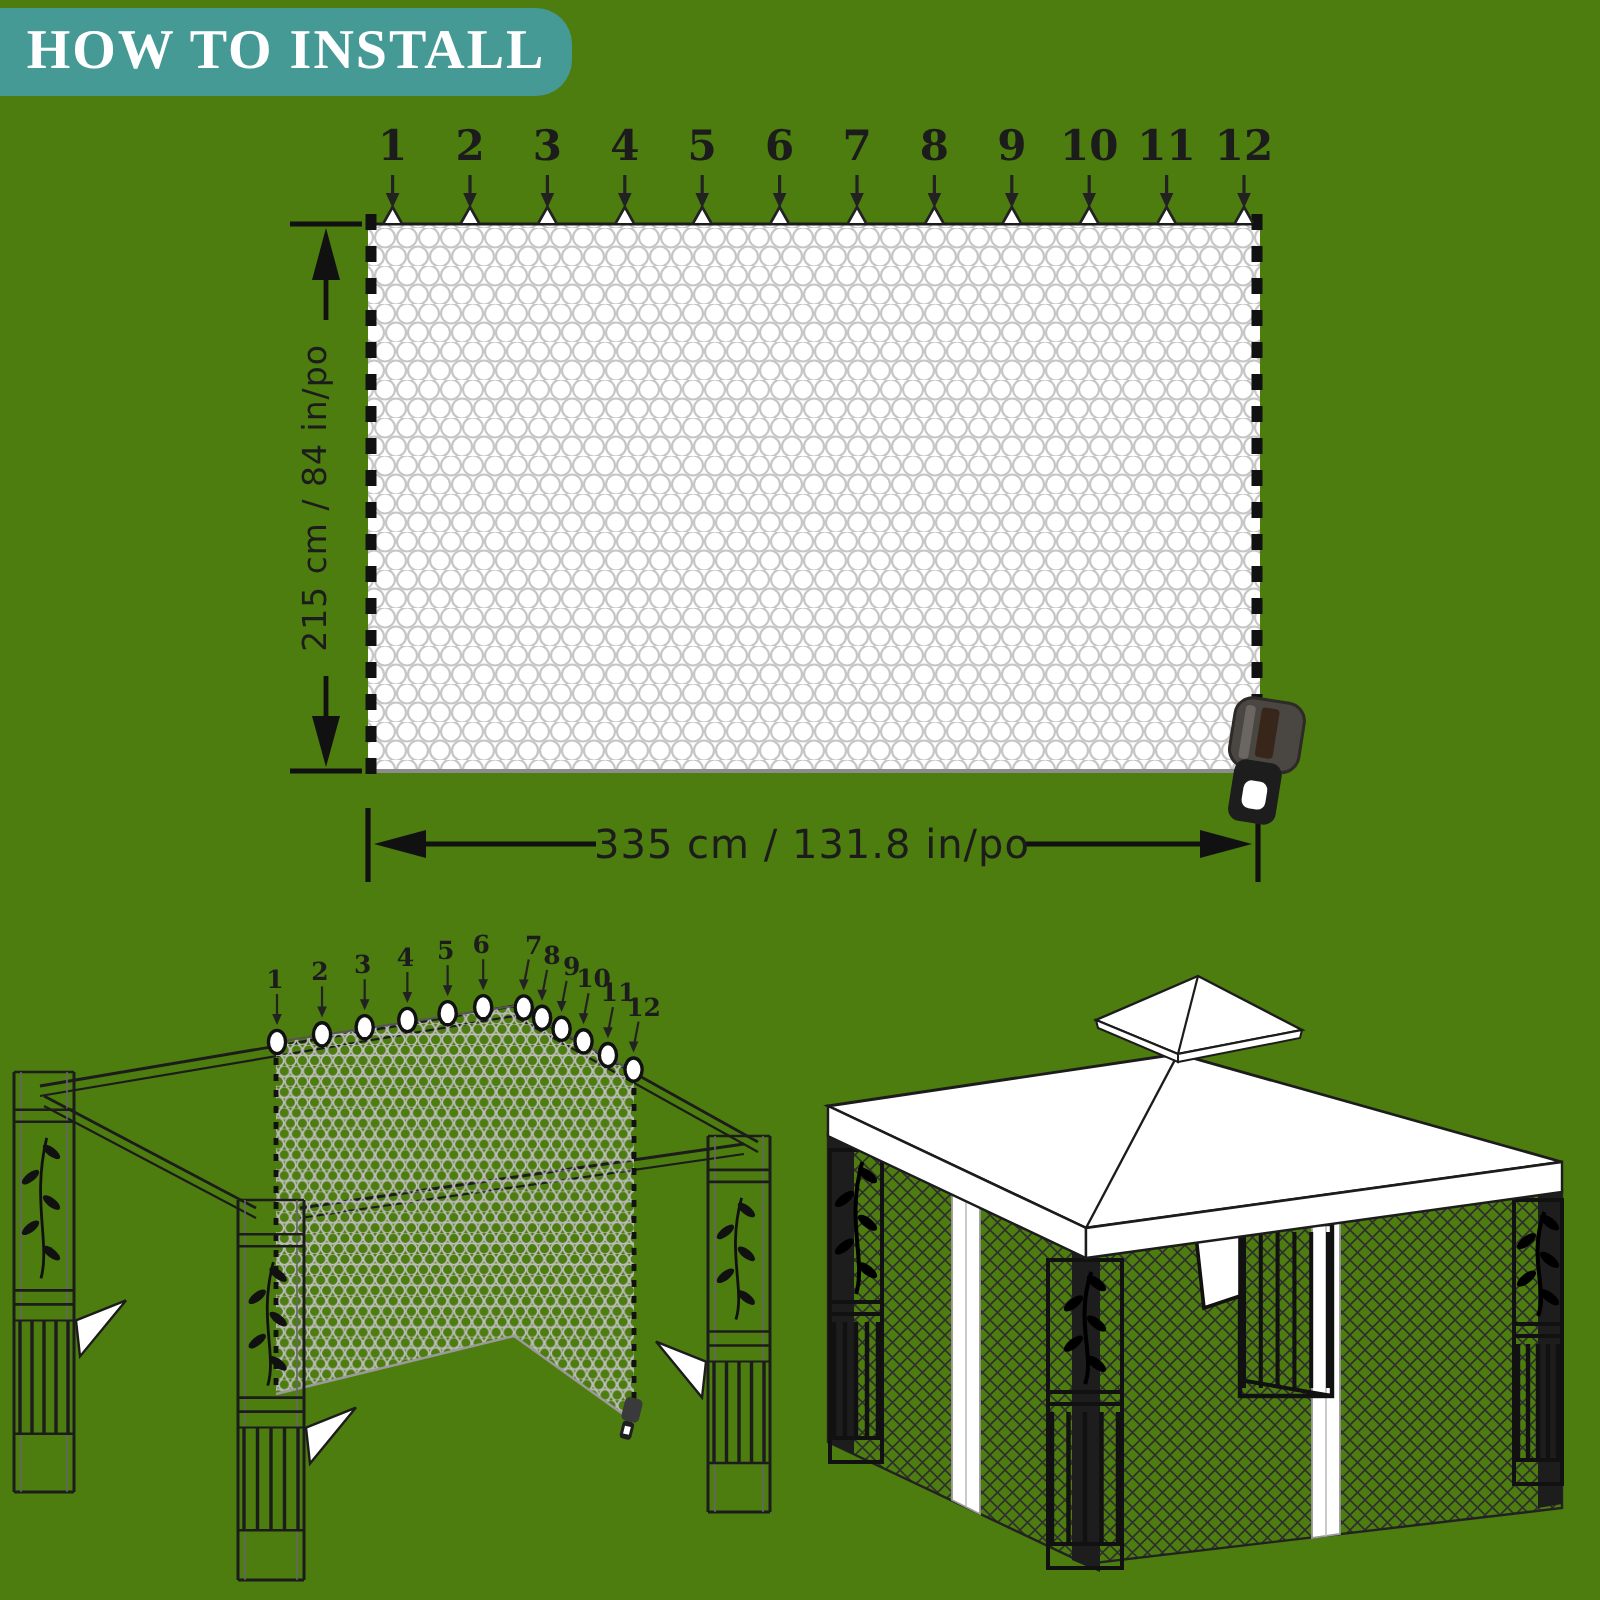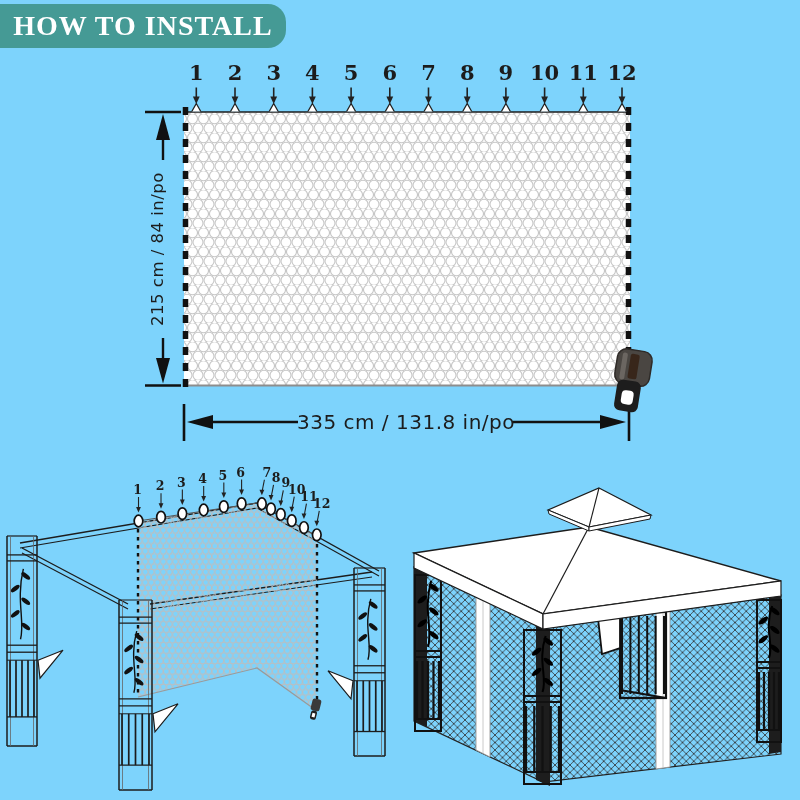--- a/index.html
+++ b/index.html
@@ -1,16 +1,16 @@
 <!DOCTYPE html>
 <html><head>
 <meta charset="utf-8">
 <style>
   html,body{margin:0;padding:0;background:#fff;}
-  #stage{position:relative;width:800px;height:800px;background:#7dd3fc;overflow:hidden;
+  #stage{position:relative;width:800px;height:800px;background:#4d7c0f;overflow:hidden;
          font-family:"DejaVu Sans",sans-serif;}
   #banner{position:absolute;left:0;top:4px;width:286px;height:44px;background:#459a95;
           border-radius:0 18px 18px 0;display:flex;align-items:center;justify-content:center;}
   #banner span{color:#fff;font-family:"Liberation Serif",serif;font-weight:700;
                font-size:28px;letter-spacing:1px;}
   svg{position:absolute;left:0;top:0;}
   text{font-family:"DejaVu Sans",sans-serif;fill:#1c1c1c;}
   .clipnum{font-family:"DejaVu Serif",serif;font-weight:700;font-size:21px;}
   .ringnum{font-family:"DejaVu Serif",serif;font-weight:700;font-size:12.5px;}
   .dim{font-size:20px;letter-spacing:0.5px;}

